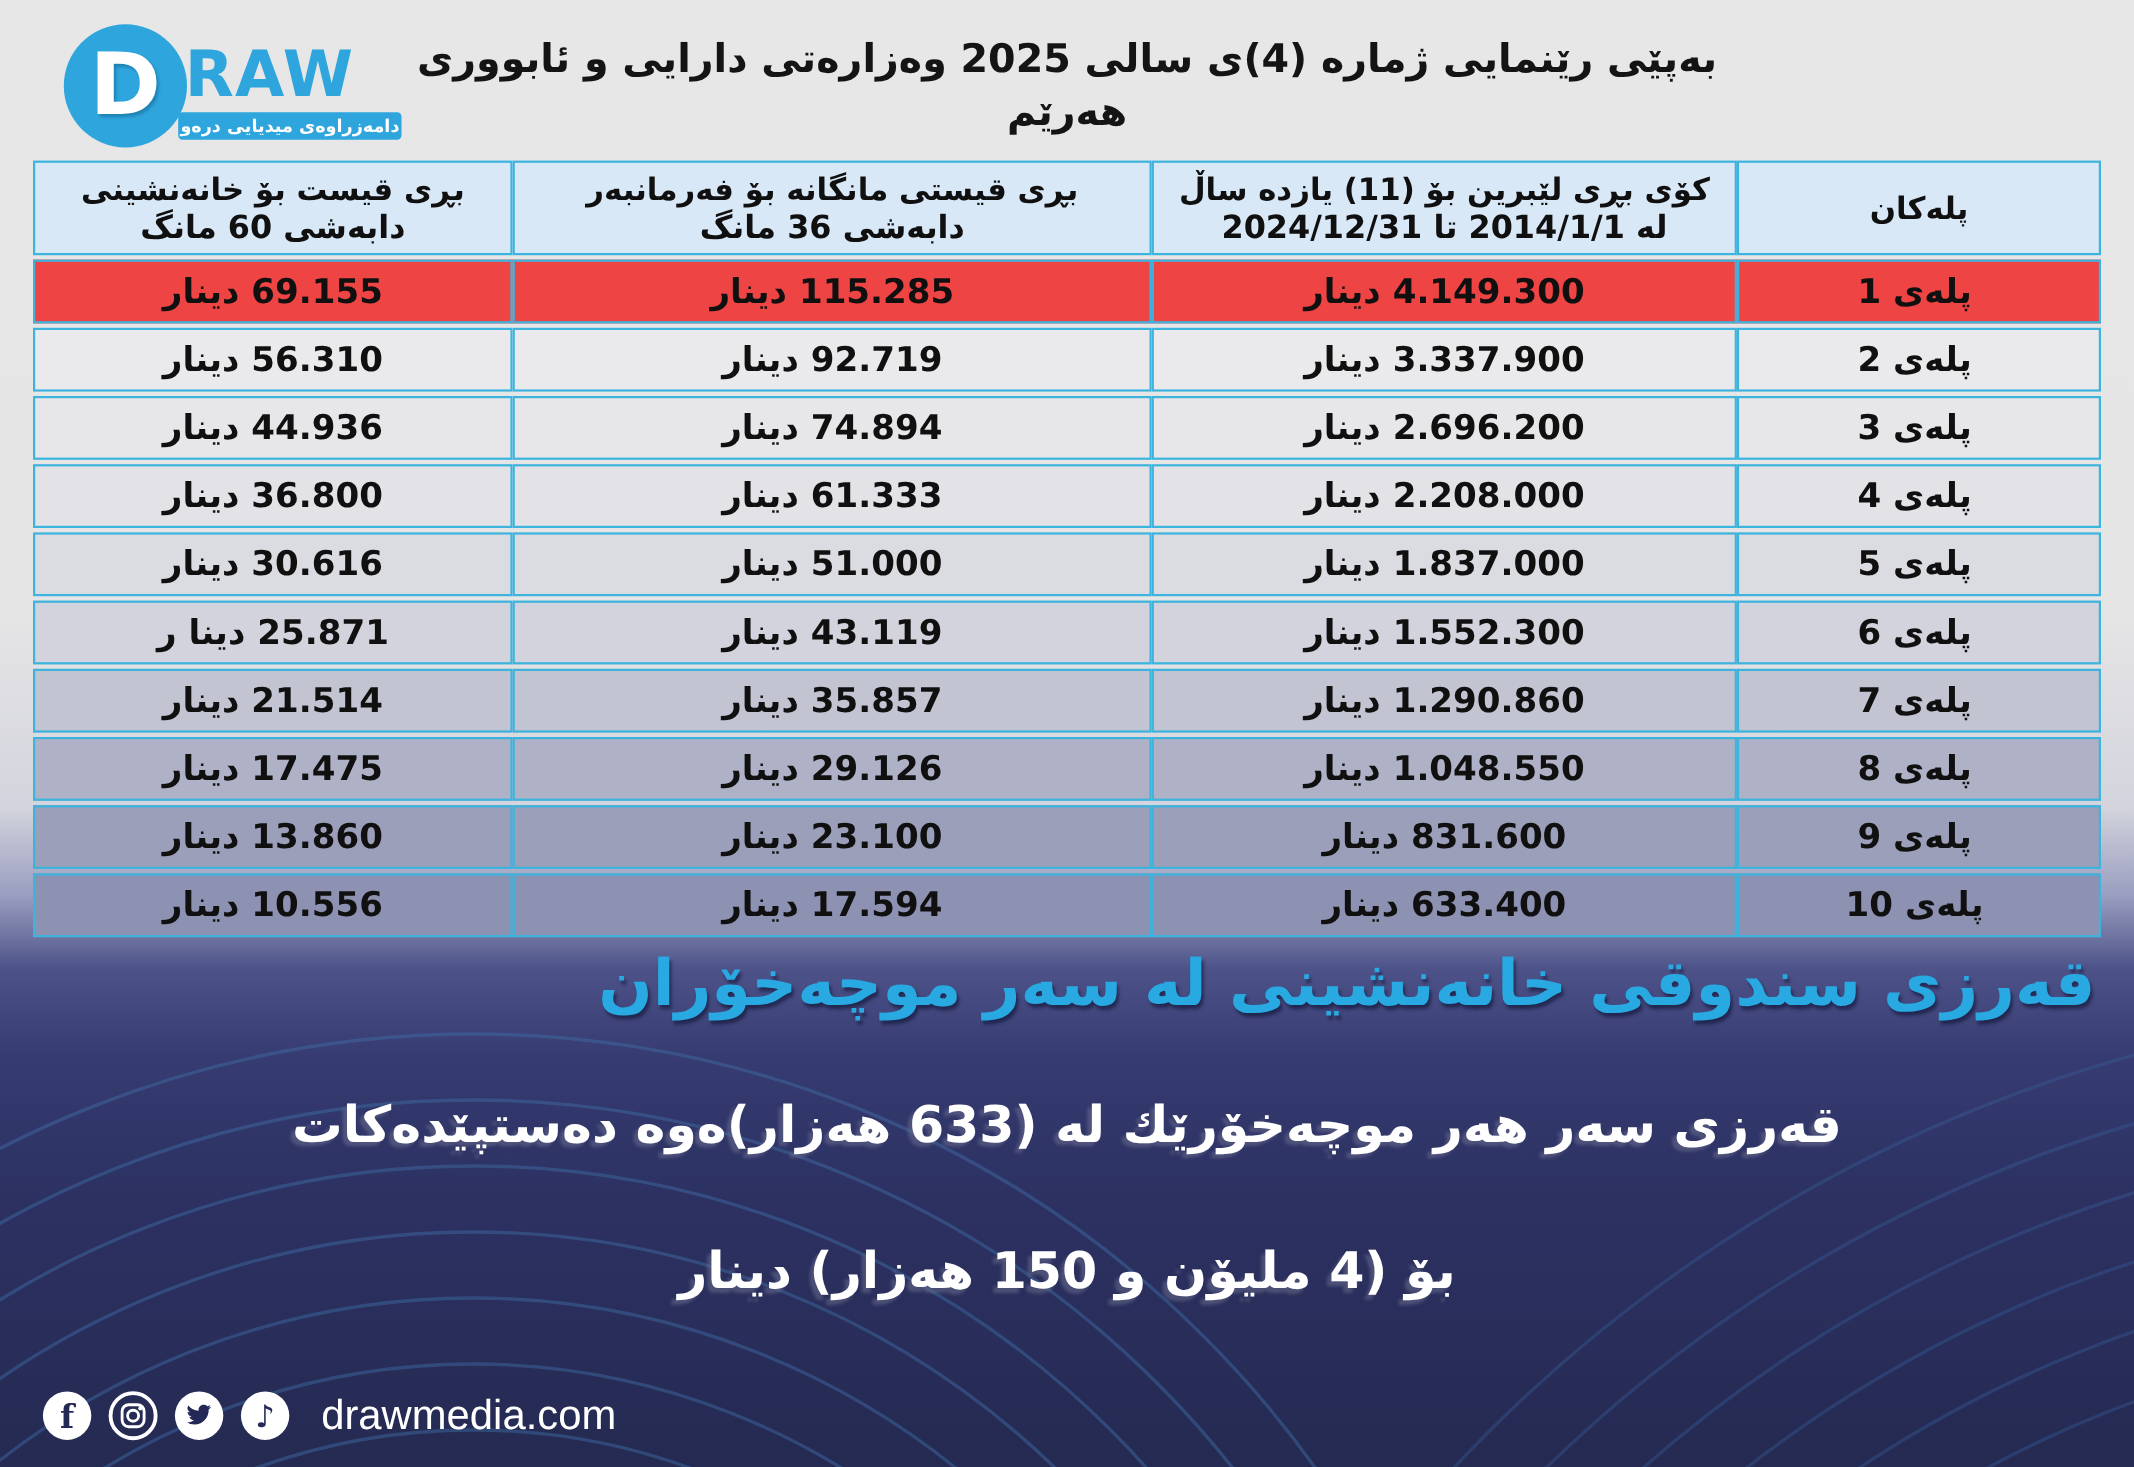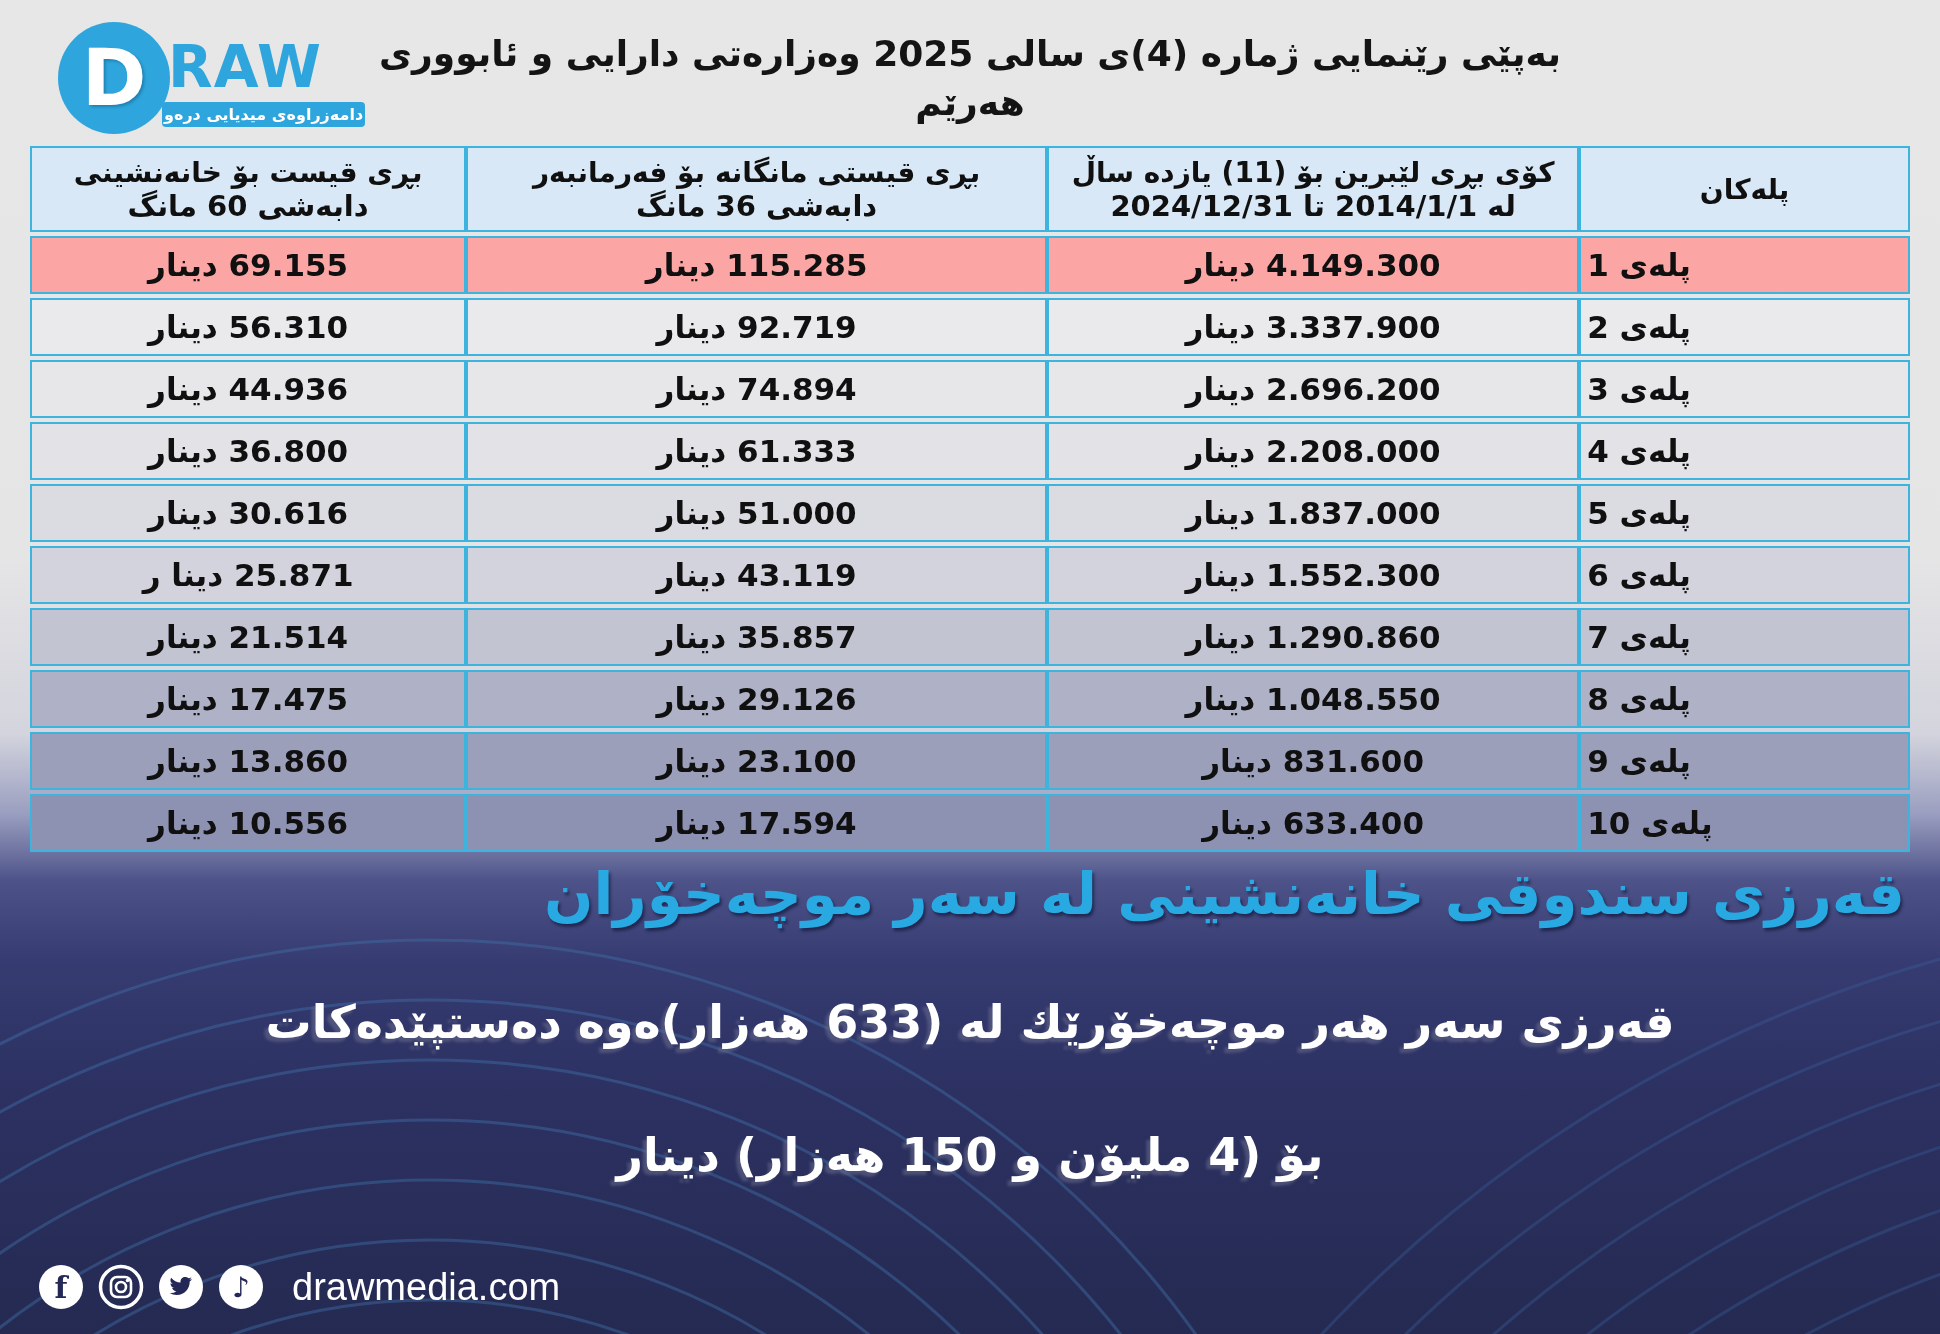--- a/index.html
+++ b/index.html
@@ -47,22 +47,22 @@
   .table-wrap{position:absolute;left:30px;top:142px;width:1880px;}
   table{width:100%;border-collapse:separate;border-spacing:0 4px;table-layout:fixed;}
   th,td{
     border:2px solid #3db4de;
     font-weight:bold;color:#101010;
     overflow:hidden;white-space:nowrap;
   }
   th{background:#d9e8f6;font-size:28px;height:82px;vertical-align:middle;padding:0 6px;}
   th .h2{font-size:29px;}
   td{height:54px;font-size:31px;text-align:center;vertical-align:middle;padding:0 6px;}
-  td:first-child{text-align:left;padding-left:6px;padding-right:14px;}
-  tbody tr:nth-child(1) td{background:#fca5a5;}
+  td:first-child{text-align:center;padding-left:6px;padding-right:14px;}
+  tbody tr:nth-child(1) td{background:#ef4444;}
   tbody tr:nth-child(2) td{background:#eaeaec;}
   tbody tr:nth-child(3) td{background:#e7e7ea;}
   tbody tr:nth-child(4) td{background:#e2e2e7;}
   tbody tr:nth-child(5) td{background:#dbdce2;}
   tbody tr:nth-child(6) td{background:#d2d3dc;}
   tbody tr:nth-child(7) td{background:#c2c4d2;}
   tbody tr:nth-child(8) td{background:#afb2c6;}
   tbody tr:nth-child(9) td{background:#9c9fba;}
   tbody tr:nth-child(10) td{background:#8e92b2;}
 

